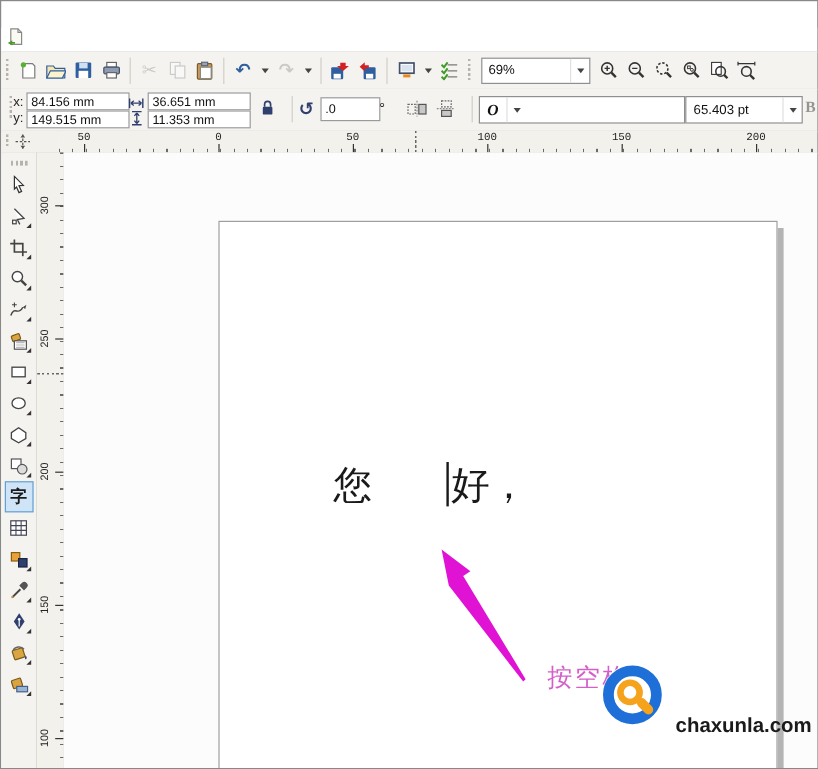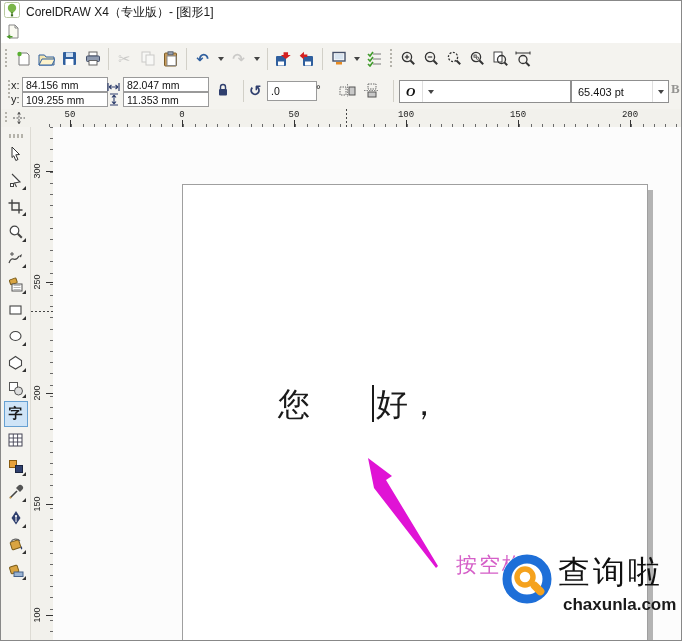--- a/index.html
+++ b/index.html
@@ -58,31 +58,20 @@
   
   .watermark{position:absolute;left:500px;top:550px;width:182px;height:91px;}
   .wm-brand{position:absolute;left:57px;top:0px;font-size:32px;color:#111;font-family:"Liberation Serif","DejaVu Serif",serif;letter-spacing:3px;white-space:nowrap;}
   .wm-domain{position:absolute;left:62px;top:44px;font-size:17px;font-weight:bold;color:#1a1a1a;}
 </style>
 </head>
 <body>
 
 <div id="app">
 
-  <div class="titlebar">
-    <span class="appicon">
-      <svg width="16" height="16" viewBox="0 0 16 16">
-          <rect x="0.5" y="0.5" width="15" height="15" rx="2" fill="#fff" stroke="#b8c8a0"></rect>
-          <circle cx="8" cy="6" r="4.2" fill="#7ab648"></circle>
-          <path d="M6.5 10 L8 13 L9.5 10 Z" fill="#5a9432"></path>
-          <rect x="6.9" y="12.2" width="2.2" height="2.2" fill="#3f6e22"></rect>
-        </svg>
-    </span>
-    <span class="title">CorelDRAW X4（专业版）- [图形1]</span>
-  </div>
 
   <div class="menubar">
     <span class="docicon">
       <svg width="15" height="15" viewBox="0 0 15 15">
           <path d="M4 1 h6 l3 3 v10 h-9 z" fill="#fafaf2" stroke="#888"></path>
           <path d="M10 1 v3 h3" fill="none" stroke="#888"></path>
           <path d="M2 13 l5 -3 v2 h3 v2 h-3 v2 z" fill="#4c9a2a" transform="scale(0.75) translate(0,4)"></path>
         </svg>
     </span>
   </div>
@@ -175,20 +164,26 @@
       <svg width="16" height="16" viewBox="0 0 16 16">
           <line x1="6" y1="3" x2="14" y2="3" stroke="#7a7a7a"></line>
           <line x1="6" y1="8" x2="14" y2="8" stroke="#7a7a7a"></line>
           <line x1="6" y1="13" x2="14" y2="13" stroke="#7a7a7a"></line>
           <path d="M1 3 l2 2 l3-4" fill="none" stroke="#3f9a2a" stroke-width="1.6"></path>
           <path d="M1 8 l2 2 l3-4" fill="none" stroke="#3f9a2a" stroke-width="1.6"></path>
           <path d="M1 13 l2 2 l3-4" fill="none" stroke="#3f9a2a" stroke-width="1.6"></path>
         </svg>
     </span>
     <span class="grip"></span>
+    <span class="combo zoomcombo">
+      <span>69%</span>
+      <span class="cbtn">
+          <span class="chev"></span>
+        </span>
+    </span>
     <span class="tbtn">
       <svg width="17" height="17" viewBox="0 0 17 17">
           <circle cx="7" cy="7" r="4.6" fill="none" stroke="#333" stroke-width="1.3"></circle>
           <line x1="10.5" y1="10.5" x2="14.2" y2="14.2" stroke="#333" stroke-width="2"></line>
           <line x1="4.8" y1="7" x2="9.2" y2="7" stroke="#333" stroke-width="1.2"></line>
           <line x1="7" y1="4.8" x2="7" y2="9.2" stroke="#333" stroke-width="1.2"></line>
         </svg>
     </span>
     <span class="tbtn">
       <svg width="17" height="17" viewBox="0 0 17 17">
@@ -226,34 +221,34 @@
           <line x1="11" y1="12.5" x2="14.5" y2="16" stroke="#333" stroke-width="2"></line>
         </svg>
     </span>
   </div>
 
   <div class="propbar">
     <span class="grip" style="position:absolute;left:3px;top:6px;"></span>
     <span class="lab" style="left:10px;top:5px;">x:</span>
     <span class="lab" style="left:10px;top:19px;">y:</span>
     <span class="field" style="left:21px;top:3px;width:78px;">84.156 mm</span>
-    <span class="field" style="left:21px;top:18px;width:78px;">109.255 mm</span>
+    <span class="field" style="left:21px;top:18px;width:78px;">149.515 mm</span>
     <span class="picon" style="left:106px;top:4px;">
       <svg width="13" height="10" viewBox="0 0 13 10">
           <path d="M1 1 v8 M12 1 v8" stroke="#2f3f6e" stroke-width="1.2"></path>
           <path d="M2 5 h9 M2 5 l2.5-2 M2 5 l2.5 2 M11 5 l-2.5 -2 M11 5 l-2.5 2" stroke="#2f3f6e" stroke-width="1.1" fill="none"></path>
         </svg>
     </span>
     <span class="picon" style="left:108px;top:18px;">
       <svg width="10" height="13" viewBox="0 0 10 13">
           <path d="M1 1 h8 M1 12 h8" stroke="#2f3f6e" stroke-width="1.2"></path>
           <path d="M5 2 v9 M5 2 l-2 2.5 M5 2 l2 2.5 M5 11 l-2 -2.5 M5 11 l2 -2.5" stroke="#2f3f6e" stroke-width="1.1" fill="none"></path>
         </svg>
     </span>
-    <span class="field" style="left:122px;top:3px;width:78px;">82.047 mm</span>
+    <span class="field" style="left:122px;top:3px;width:78px;">36.651 mm</span>
     <span class="field" style="left:122px;top:18px;width:78px;">11.353 mm</span>
     <span class="picon" style="left:216px;top:9px;">
       <svg width="12" height="14" viewBox="0 0 12 14">
           <rect x="2" y="6" width="8" height="6.5" rx="1" fill="#2f3f6e"></rect>
           <path d="M3.5 6 v-2 a2.5 2.5 0 0 1 5 0 v2" fill="none" stroke="#2f3f6e" stroke-width="1.4"></path>
         </svg>
     </span>
     <span class="sep" style="position:absolute;left:238px;top:6px;"></span>
     <span class="picon" style="left:248px;top:8px;font-size:15px;font-weight:bold;color:#2f3f6e;">↺</span>
     <span class="field" style="left:266px;top:7px;width:42px;height:18px;">.0</span>
@@ -444,17 +439,16 @@
   </svg>
   <span class="hint">按空格</span>
 
   <div class="watermark">
     <svg width="56" height="56" viewBox="0 0 56 56" style="position:absolute;left:0;top:2px;">
       <circle cx="26" cy="26" r="25" fill="#fff"></circle>
       <circle cx="26" cy="26" r="20" fill="none" stroke="#1e6fd8" stroke-width="9"></circle>
       <circle cx="24" cy="24" r="8" fill="#fff" stroke="#f5a21d" stroke-width="5.5"></circle>
       <rect x="30" y="28" width="16" height="8" rx="4" transform="rotate(45 33 32)" fill="#f5a21d"></rect>
     </svg>
-    <span class="wm-brand">查询啦</span>
     <span class="wm-domain">chaxunla.com</span>
   </div>
 
 </div>
 
 </body></html>

